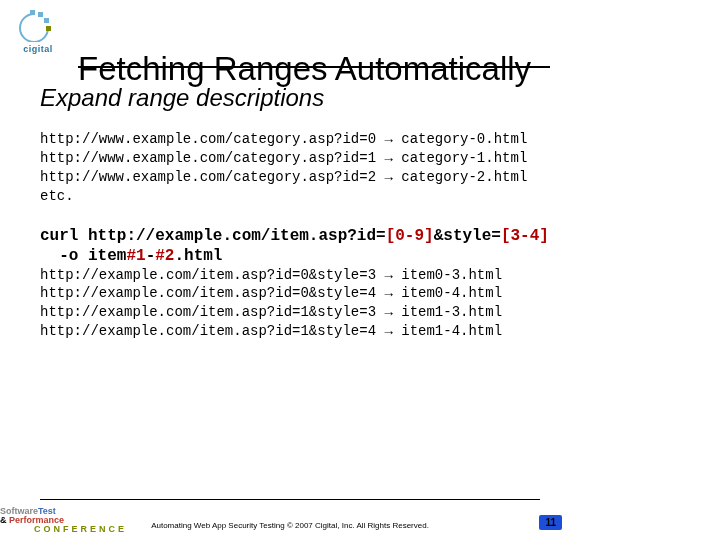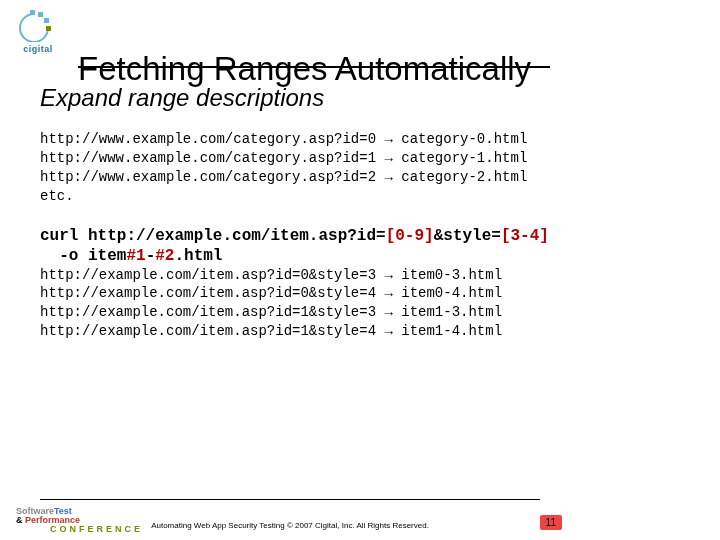--- a/index.html
+++ b/index.html
@@ -9,27 +9,27 @@
   .logo-text{font-size:9px;color:#2a78a0;font-weight:bold;margin-top:2px;text-align:center;letter-spacing:0.5px;}
   .title{position:absolute;top:2px;left:78px;right:30px;font-size:33px;font-weight:400;color:#000;margin-top:48px;}
   .title-underline{position:absolute;top:66px;left:78px;right:30px;height:2px;background:#000;}
   .content{position:absolute;top:84px;left:40px;right:30px;}
   .subtitle{font-size:24px;color:#000;margin-bottom:18px;font-style:italic;}
   .code{font-family:"Courier New",Courier,monospace;font-size:16px;font-weight:bold;color:#000;line-height:1.25;}
   .code .hl{color:#b00000;}
   .mono{font-family:"Courier New",Courier,monospace;font-size:14px;color:#000;line-height:1.35;margin-top:0;}
   .block2{margin-top:20px;}
   .footer{position:absolute;bottom:10px;left:0;right:0;text-align:center;font-size:8px;color:#000;}
-  .footer-logo{position:absolute;bottom:6px;left:16px;font-size:9px;line-height:1;}
+  .footer-logo{position:absolute;bottom:6px;left:0;font-size:9px;line-height:1;}
   .st{font-weight:bold;}
   .st-soft{color:#888;}
   .st-test{color:#3a6fb7;}
   .st-perf{color:#c0392b;}
   .st-conf{color:#7c8a00;font-weight:bold;letter-spacing:3px;margin-left:34px;}
-  .pagenum{position:absolute;bottom:10px;right:18px;background:#ef4444;color:#000;font-size:10px;padding:2px 6px;border-radius:2px;}
+  .pagenum{position:absolute;bottom:10px;right:18px;background:#1d4ed8;color:#000;font-size:10px;padding:2px 6px;border-radius:2px;font-weight:bold;}
   .footer-line{position:absolute;bottom:40px;left:40px;right:40px;height:1px;background:#000;}
 </style>
 </head>
 <body>
 <div class="slide">
 
 <div class="logo">
   <svg viewBox="0 0 40 32" width="40" height="32">
     <g fill="none" stroke="#6fb2d6" stroke-width="2">
       <path d="M20 4 A14 14 0 1 0 34 18"></path>

